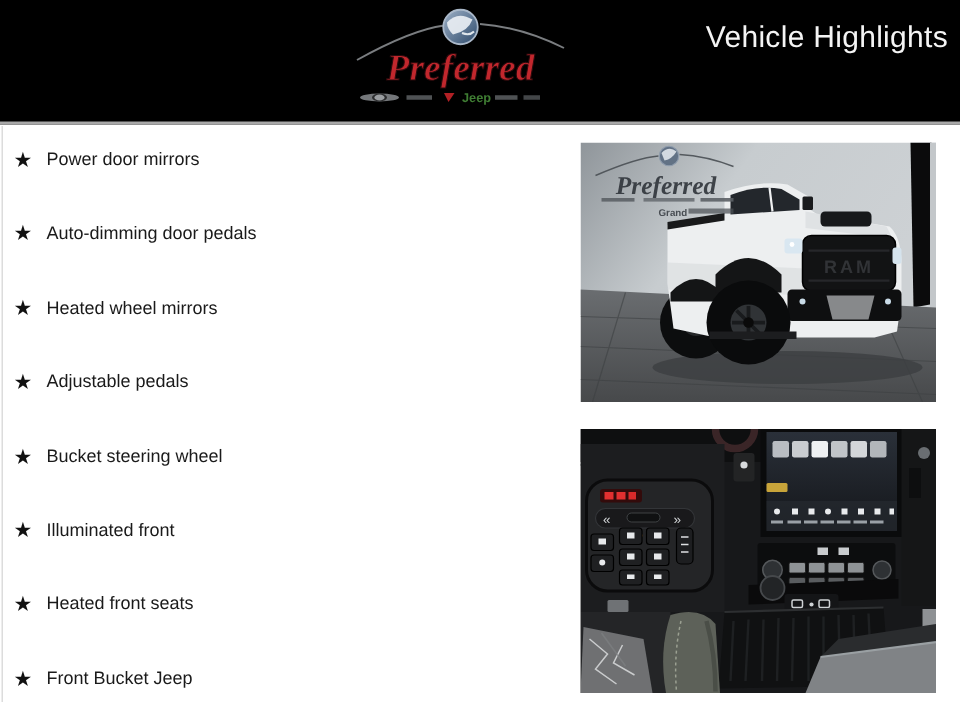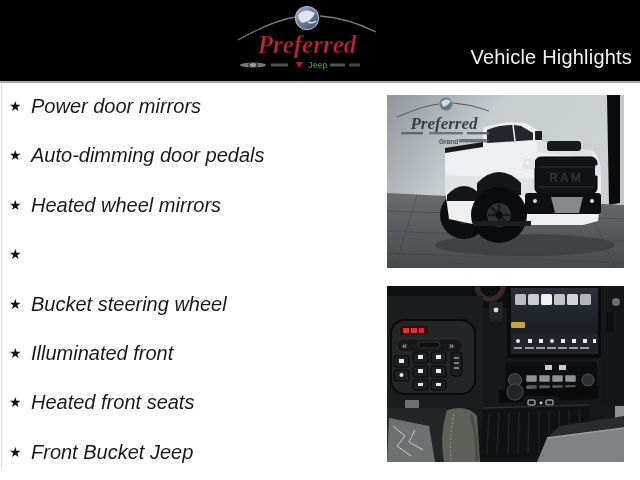--- a/index.html
+++ b/index.html
@@ -7,32 +7,32 @@
     width:640px;height:480px;position:relative;overflow:hidden;
     background:#ffffff;font-family:"Liberation Sans",sans-serif;
   }
   
   .header{
     position:absolute;left:0;top:0;width:640px;height:81px;
     background:#000;border-bottom:2px solid #a8a8a8;
   }
   .logo{position:absolute;left:236px;top:4px;width:142px;height:74px;}
   .header-title{
-    position:absolute;right:8px;top:46px;
+    position:absolute;right:8px;top:14px;
     color:#f4f4f4;font-size:20px;letter-spacing:.2px;
   }
   
   .features{position:absolute;left:9px;top:84px;width:360px;}
   .feature{
     height:25px;line-height:25px;margin-bottom:24.4px;
     display:flex;align-items:center;color:#1a1a1a;
   }
   .feature:first-child{margin-top:10px;}
   .feature .star{font-size:14px;width:22px;color:#111;}
-  .feature .label{font-size:20px;font-style:italic;}
+  .feature .label{font-size:12px;}
   .edge-line{position:absolute;left:1px;top:84px;width:1px;height:384px;background:#dcdcdc;}
   
   .photo{position:absolute;left:387px;width:237px;}
   .photo-exterior{top:95px;height:173px;}
   .photo-interior{top:286px;height:176px;}
   .photo svg{display:block;width:100%;height:100%;}
 </style>
 </head>
 <body>
 
@@ -86,20 +86,21 @@
   <div class="feature">
     <span class="star">★</span>
     <span class="label">Auto-dimming door pedals</span>
   </div>
   <div class="feature">
     <span class="star">★</span>
     <span class="label">Heated wheel mirrors</span>
   </div>
   <div class="feature">
     <span class="star">★</span>
+    <span class="label">Adjustable pedals</span>
   </div>
   <div class="feature">
     <span class="star">★</span>
     <span class="label">Bucket steering wheel</span>
   </div>
   <div class="feature">
     <span class="star">★</span>
     <span class="label">Illuminated front</span>
   </div>
   <div class="feature">

